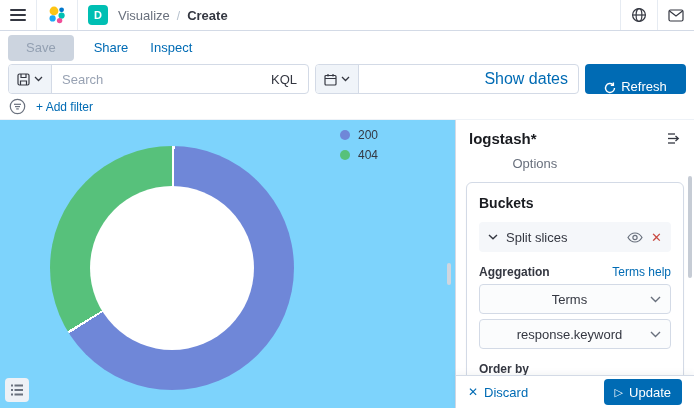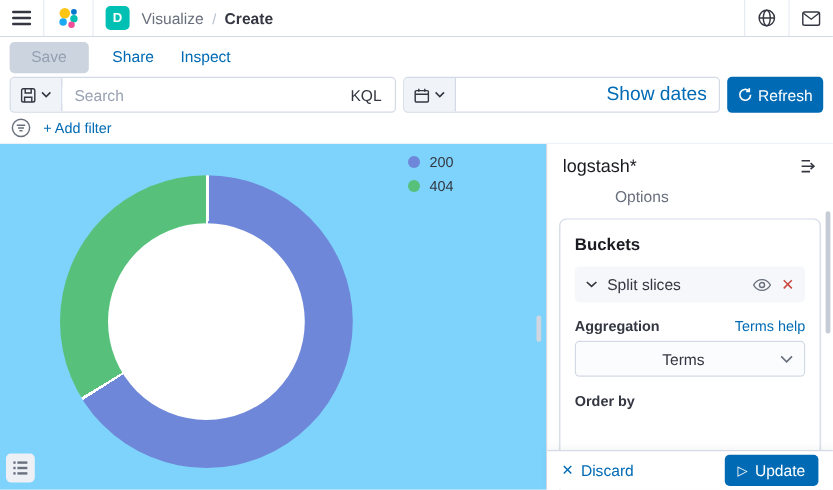--- a/index.html
+++ b/index.html
@@ -35,22 +35,22 @@
     background:#f0f4f9; border-right:1px solid #d3dae6; }
   .q-search { flex:1 1 auto; }
   .q-search input { flex:1; border:none; outline:none; font-size:13px; padding:0 10px;
     color:#343741; font-family:"Liberation Sans",sans-serif; }
   .q-search input::placeholder { color:#98a2b3; }
   .kql { font-size:13px; color:#343741; padding:0 11px; cursor:pointer; }
   .q-date { width:264px; flex:0 0 auto; }
   .q-date .range { font-size:13px; padding:0 10px; color:#343741; cursor:pointer; }
   .q-date .spacer { flex:1; }
   .showdates { font-size:16px; color:#006bb4; padding:0 10px; cursor:pointer;text-align:right; }
-  .btn-refresh { flex:0 0 auto; width:80px; background:#006bb4; color:#fff; border:none;
-    border-radius:4px; font-size:13px; display:flex; align-items:center; justify-content:center;
+  .btn-refresh { flex:0 0 auto; width:101px; background:#006bb4; color:#fff; border:none;
+    border-radius:4px; font-size:13px; display:flex; align-items:flex-end; justify-content:center;
     gap:5px; cursor:pointer; font-family:"Liberation Sans",sans-serif; }
 
   
   .frow { position:absolute; left:0; top:94px; width:694px; height:26px; display:flex;
     align-items:center; padding:0 9px; border-bottom:1px solid #eef2f7; }
   .addfilter { color:#006bb4; font-size:12px; margin-left:10px; cursor:pointer; }
 
   
   .main { position:absolute; left:0; top:120px; width:694px; height:288px; display:flex; }
   .chart-area { position:relative; width:455px; height:288px; background:#7dd3fc; }
@@ -64,21 +64,21 @@
   .legend-label { font-size:12px; color:#343741; }
   .legend-toggle { position:absolute; left:5px; bottom:6px; width:24px; height:24px;
     border:none; border-radius:4px; background:#edf1f6; display:flex; align-items:center;
     justify-content:center; cursor:pointer; }
   .resizer { position:absolute; left:447px; top:143px; width:4px; height:22px;
     background:#cfd6df; border-radius:2px; cursor:col-resize; }
 
   
   .panel { position:relative; width:239px; height:288px; background:#fff;
     border-left:1px solid #d3dae6; }
-  .panel-title { position:absolute; left:13px; top:10px; font-size:15px; font-weight:normal;
+  .panel-title { position:absolute; left:13px; top:10px; font-size:15px; font-weight:bold;
     color:#1a1c21; }
   .collapse-btn { position:absolute; right:10px; top:10px; background:none; border:none;
     cursor:pointer; padding:2px; }
   .tabs { position:absolute; left:13px; top:36px; display:flex; gap:16px; }
   .tab { font-size:13px; padding-bottom:6px; cursor:pointer; }
   .tab.active { color:#006bb4; border-bottom:2px solid #006bb4;margin-top:40px; }
   .tab.inactive { color:#69707d; }
   .card { position:absolute; left:10px; right:10px; top:62px; bottom:-6px; background:#fff;
     border:1px solid #d3dae6; border-radius:6px; box-shadow:0 2px 2px -1px rgba(152,162,179,.3);
     padding:12px; overflow:hidden; }
@@ -298,20 +298,28 @@
       </div>
       <div class="select">
         <span class="val">Terms</span>
         <span>
           <svg width="11" height="7" viewBox="0 0 11 7" fill="none" stroke="#69707d" stroke-width="1.4">
               <polyline points="1,1 5.5,5.5 10,1"></polyline>
             </svg>
         </span>
       </div>
 
+      <div class="select">
+        <span class="val">response.keyword</span>
+        <span>
+          <svg width="11" height="7" viewBox="0 0 11 7" fill="none" stroke="#69707d" stroke-width="1.4">
+              <polyline points="1,1 5.5,5.5 10,1"></polyline>
+            </svg>
+        </span>
+      </div>
 
       <div class="lblrow">
         <span class="flabel">Order by</span>
       </div>
 
     </div>
 
     <div class="scrollthumb"></div>
 
     <div class="panel-footer">

